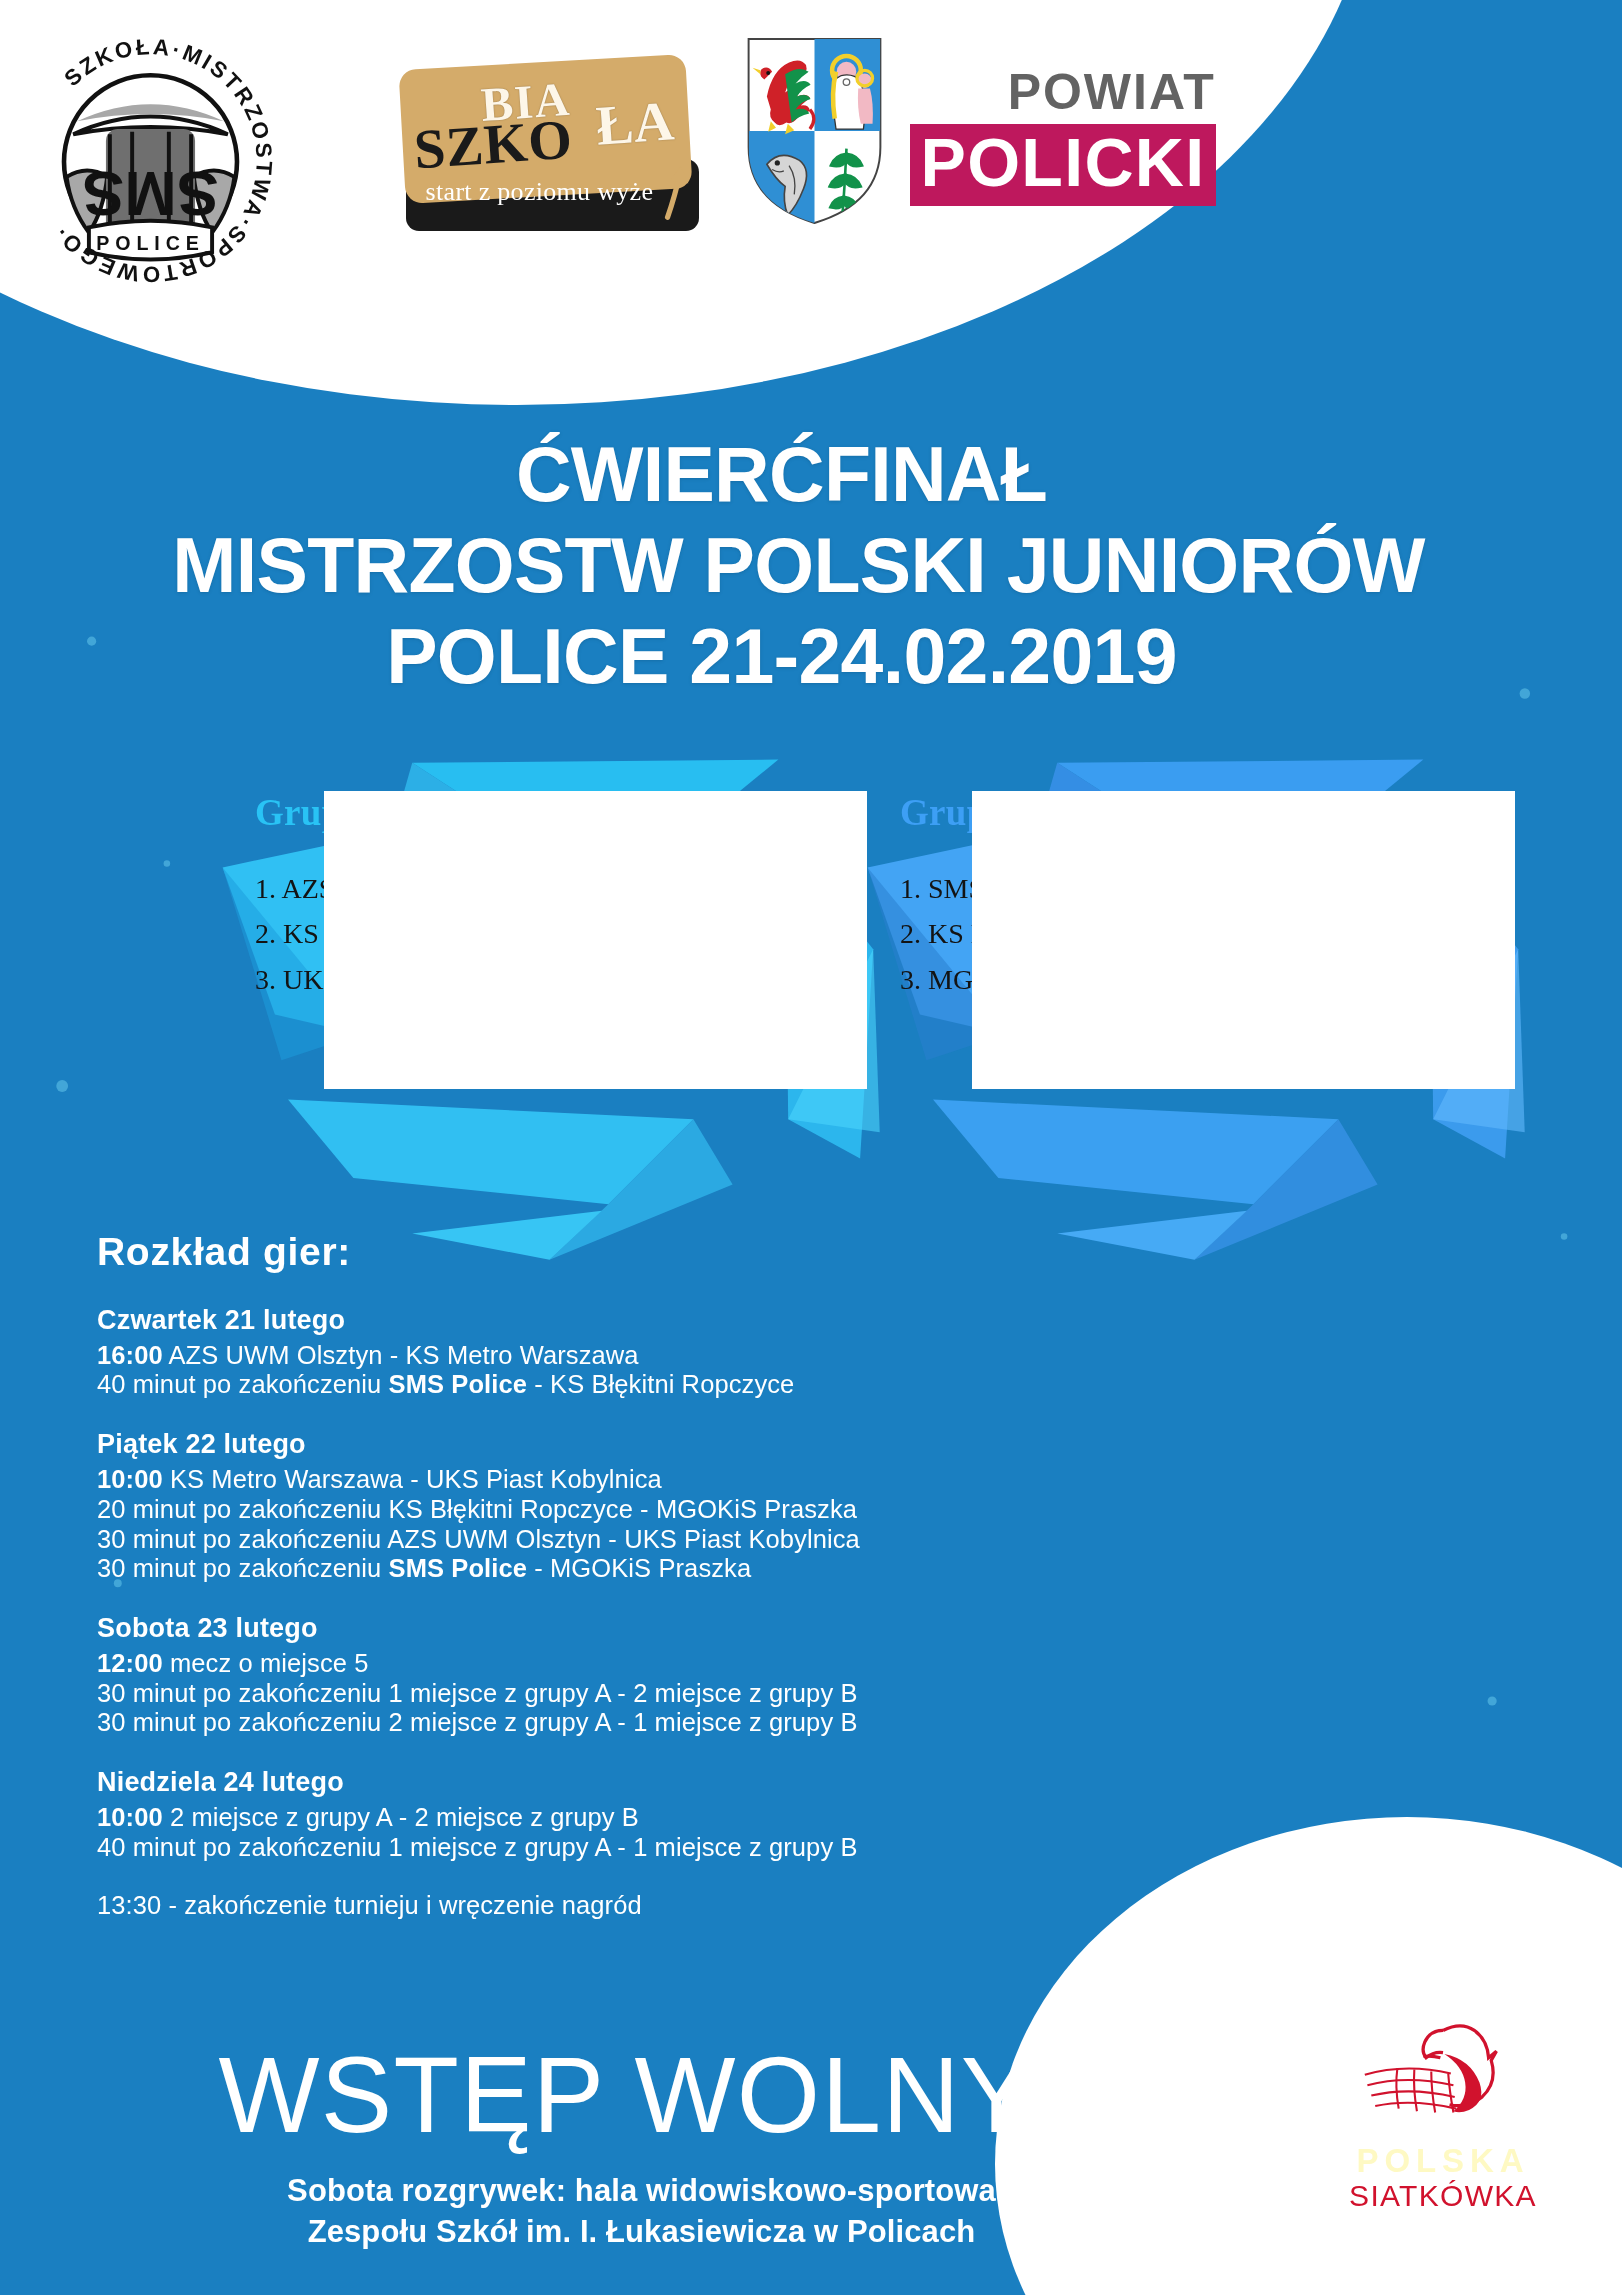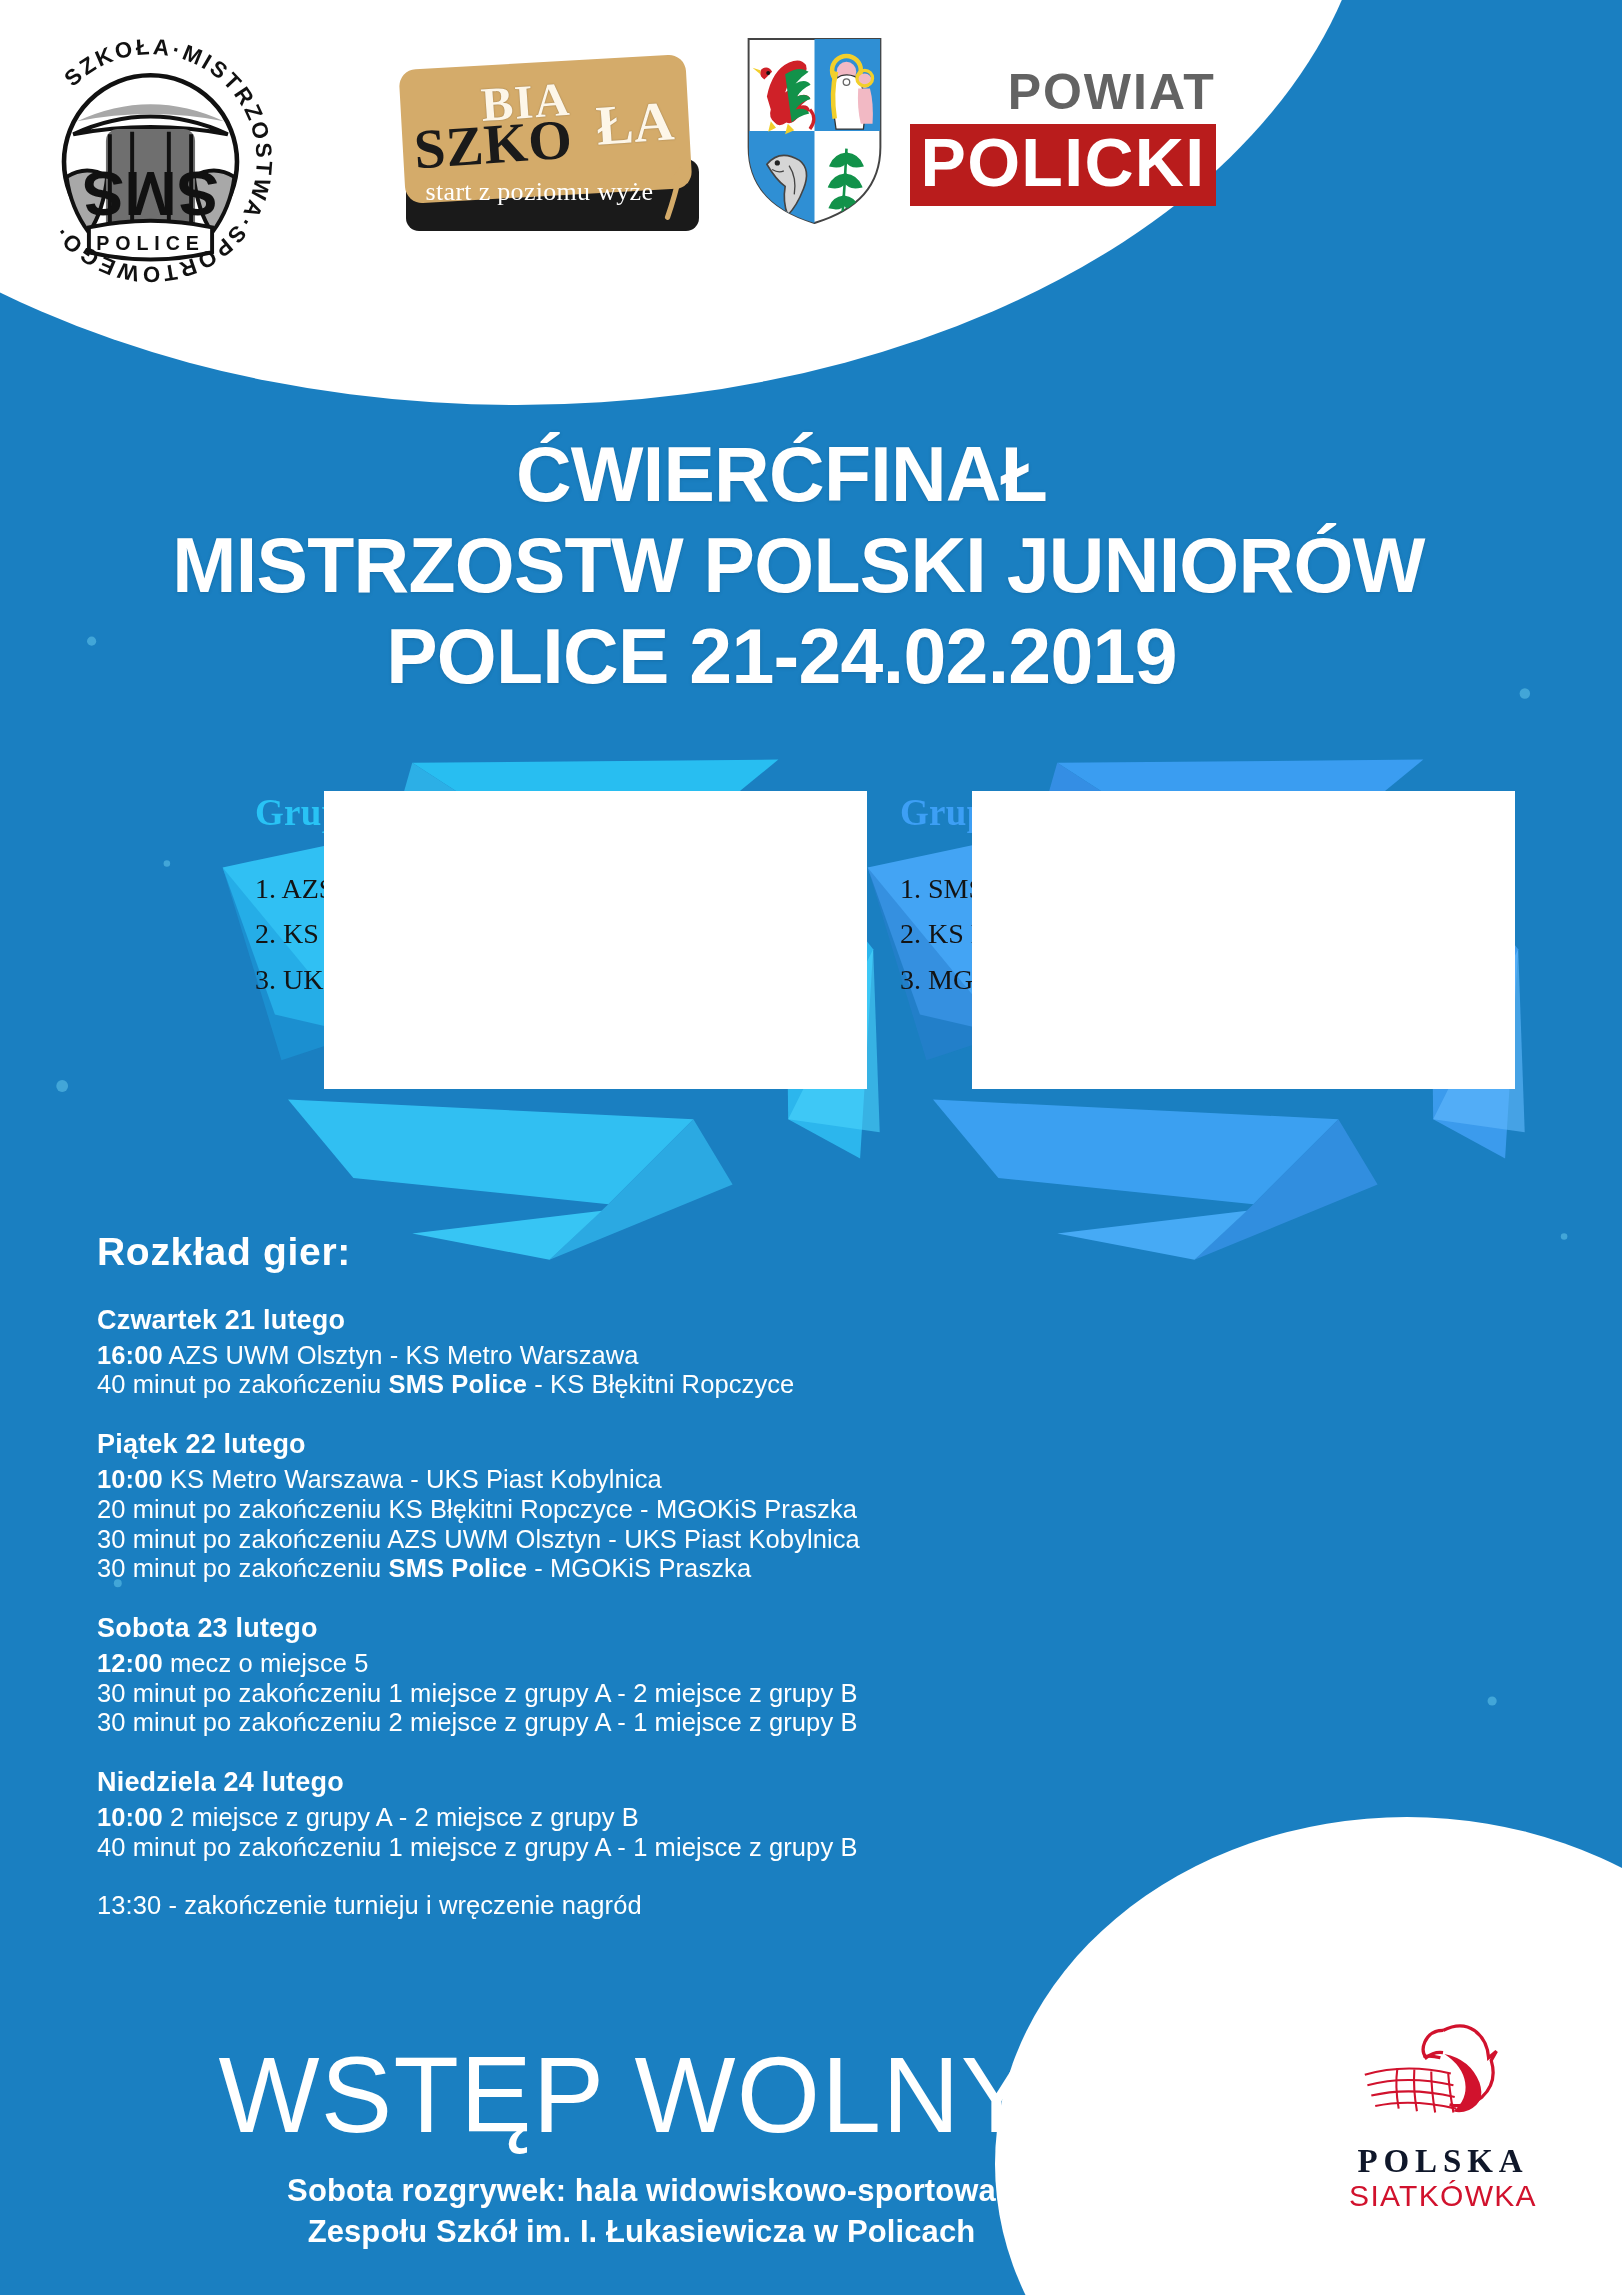--- a/index.html
+++ b/index.html
@@ -108,21 +108,21 @@
   #logo-powiat{ left:746px; top:36px; width:471px; height:216px; }
   .coa{ position:absolute; left:0; top:0; width:137px; height:190px; }
   .powiat-text{ position:absolute; left:164px; top:31px; }
   .powiat-word{
     font-family:"Liberation Sans", sans-serif;
     font-weight:bold; font-size:50px; color:#636363;
     letter-spacing:2px; line-height:1;text-align:right;
   }
   .policki-word{
     margin-top:6.5px;
-    background:#b91c1c;
+    background:#be185d;
     color:#ffffff;
     font-family:"Liberation Sans", sans-serif;
     font-weight:bold; font-size:68px;
     letter-spacing:1.3px; line-height:1.08;
     padding:2.6px 10.5px 6.5px 10.5px;
     display:inline-block;
   }
 
   
   .title-block{
@@ -249,22 +249,22 @@
   
   #logo-pzps{
     position:absolute;
     right:59px; bottom:79px;
     width:242px; height:196px;
     z-index:20;
     text-align:center;
   }
   .pzps-mark{ width:170px; height:116px; margin:0 auto; display:block; }
   .pzps-l1{
-    font-family:Liberation Serif, serif;
-    font-weight:bold; font-size:33px; color:#0f172a;
+    font-family:Liberation Sans, sans-serif;
+    font-weight:bold; font-size:33px; color:#fef9c3;
     letter-spacing:5.9px; line-height:1.12; margin-top:6.5px;
   }
   .pzps-l2{
     font-family:"Liberation Sans", sans-serif;
     font-weight:normal; font-size:30px; color:#d1122d;
     letter-spacing:1.3px; line-height:1.12;
   }
 </style>
 </head>
 <body>

